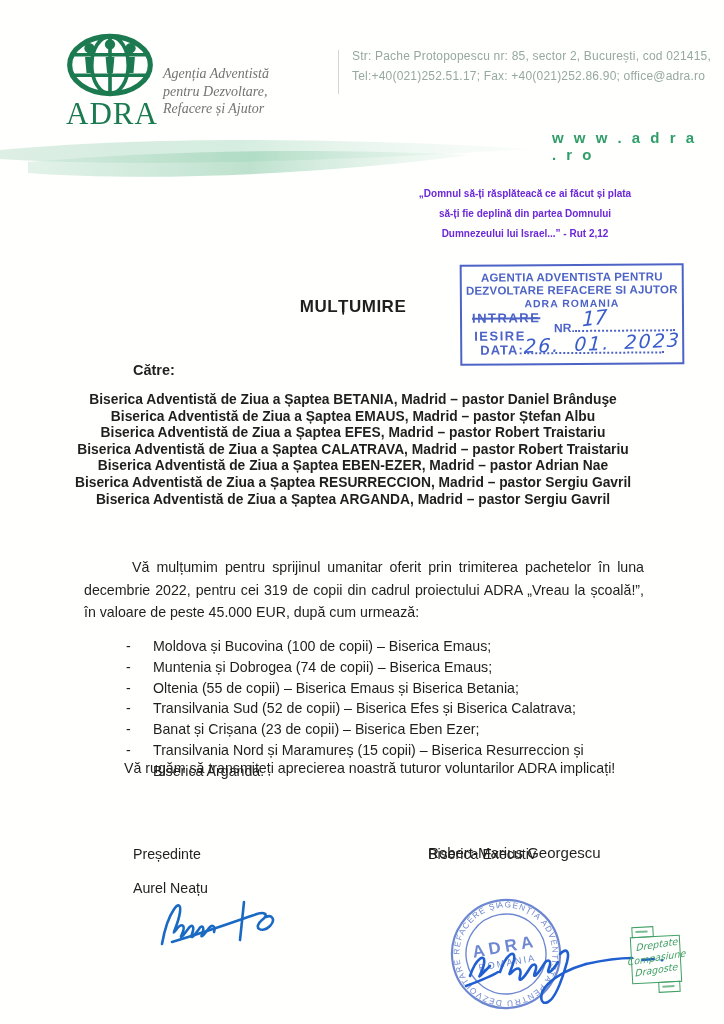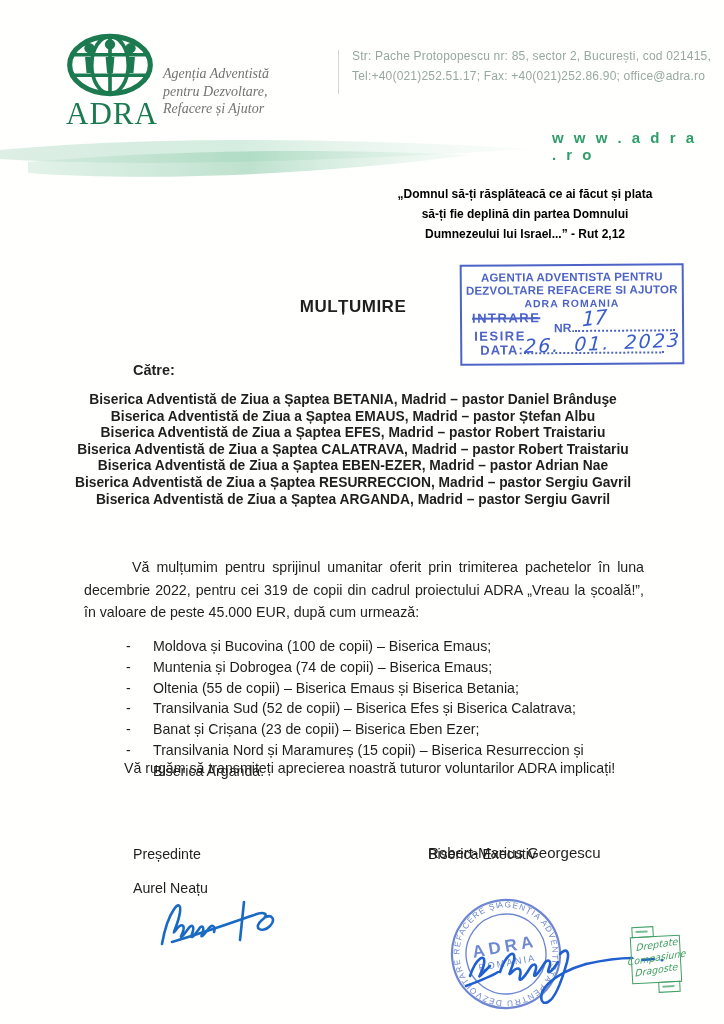--- a/index.html
+++ b/index.html
@@ -13,21 +13,21 @@
   .tagline{position:absolute;left:163px;top:46px;font-family:"Liberation Serif",serif;
         font-style:italic;font-size:14px;line-height:17.5px;color:#737373;margin-top:19px;}
   .hdr-divider{position:absolute;left:338px;top:50px;width:1px;height:44px;background:#d3d8d5;}
   .address{position:absolute;left:352px;top:46px;width:362px;font-size:12px;line-height:20px;
         color:#96a8a2;letter-spacing:.2px;}
   .website{position:absolute;left:552px;top:129px;width:150px;text-align:left;font-size:15px;
         font-weight:bold;letter-spacing:3px;color:#2f9e68;}
   .swoosh{position:absolute;left:0;top:136px;}
   
   .quote{position:absolute;left:330px;top:184px;width:390px;text-align:center;font-weight:bold;
-        font-size:12px;line-height:20px;color:#000000;}
+        font-size:10px;line-height:20px;color:#6d28d9;}
   
   .reg-stamp{position:absolute;left:460px;top:264px;width:220px;height:97px;
         border:2.5px solid #4058c2;color:#4058c2;opacity:.93;transform:rotate(-.4deg);}
   .reg-stamp .c{position:absolute;left:0;width:100%;text-align:center;font-weight:bold;}
   .rs-org1{top:5px;font-size:11.5px;letter-spacing:.2px;}
   .rs-org2{top:18px;font-size:11.5px;letter-spacing:.2px;}
   .rs-org3{top:31px;font-size:10.5px;letter-spacing:1px;}
   .rs-intrare{position:absolute;left:10px;top:44px;font-size:13px;font-weight:bold;letter-spacing:1.5px;
         text-decoration:line-through;text-decoration-thickness:2px;}
   .rs-iesire{position:absolute;left:12px;top:62px;font-size:13px;font-weight:bold;letter-spacing:1.5px;}

